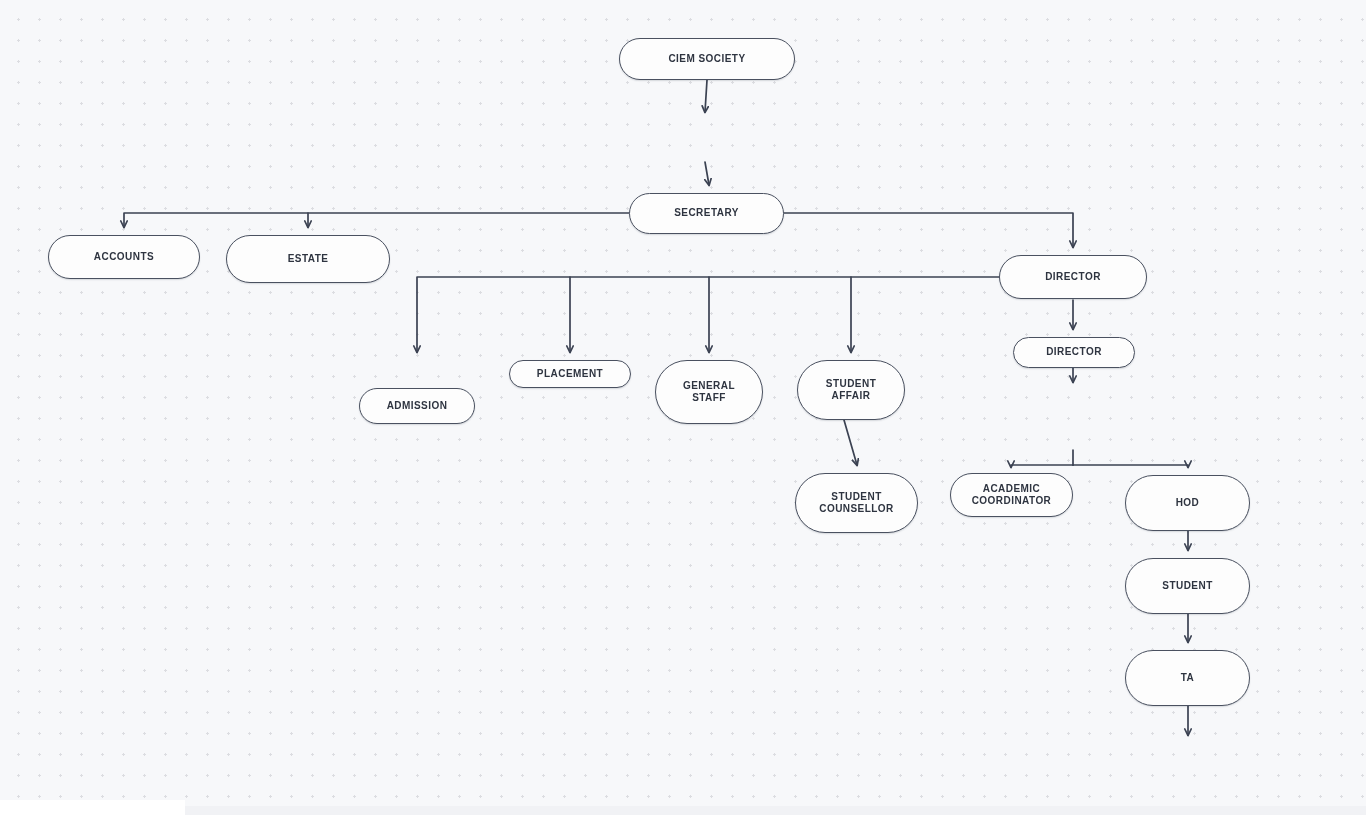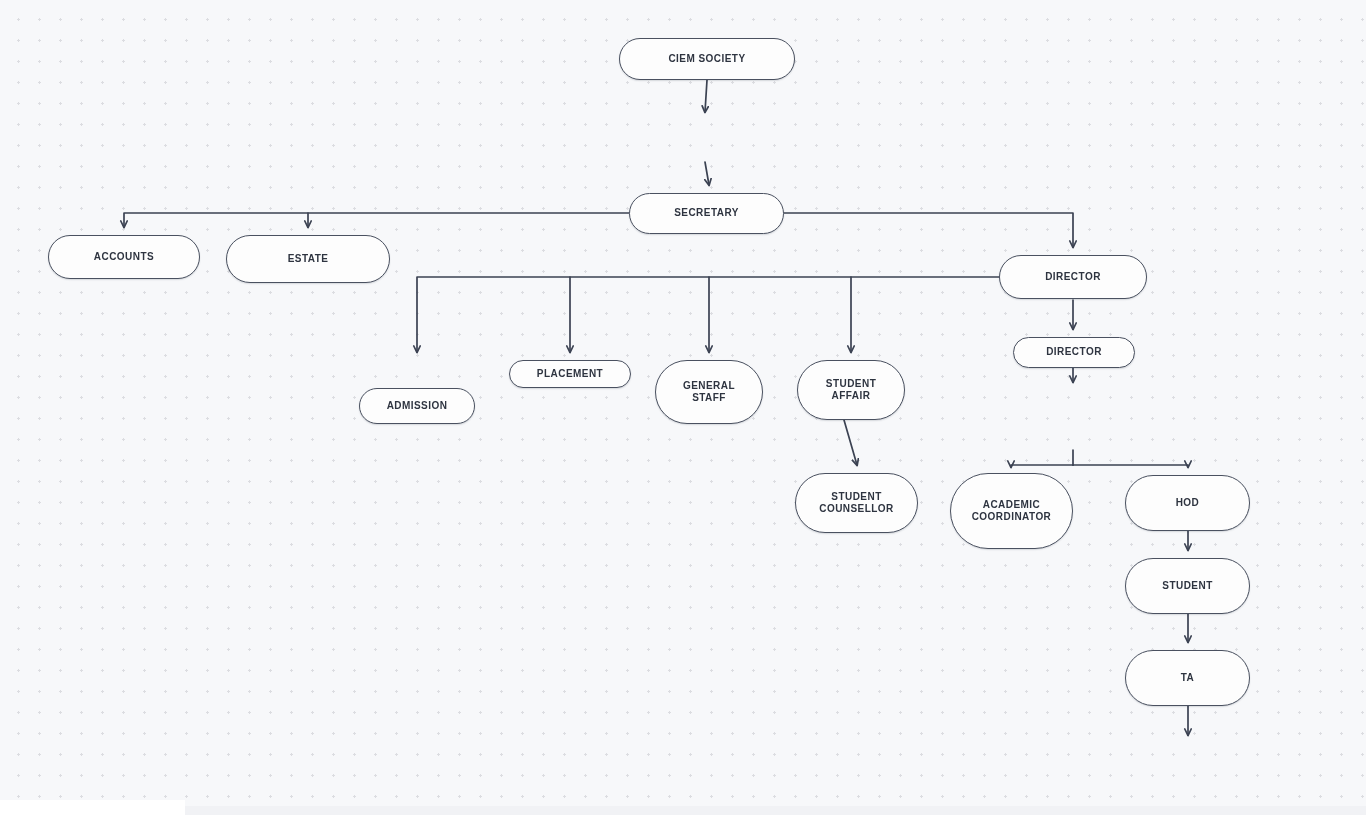--- a/index.html
+++ b/index.html
@@ -100,21 +100,21 @@
       <path d="M 1073,465 L 1188,465 L 1188,467" marker-end="url(#arrowhead)"></path>
 
       <path d="M 1188,531 L 1188,550" marker-end="url(#arrowhead)"></path>
       <path d="M 1188,614 L 1188,642" marker-end="url(#arrowhead)"></path>
       <path d="M 1188,706 L 1188,735" marker-end="url(#arrowhead)"></path>
     </g>
   </svg>
     <div class="node" style="left: 1125px; top: 650px; width: 125px; height: 56px;">TA</div>
     <div class="node" style="left: 1125px; top: 558px; width: 125px; height: 56px;">STUDENT</div>
     <div class="node" style="left: 1125px; top: 475px; width: 125px; height: 56px;">HOD</div>
-    <div class="node" style="left: 950px; top: 473px; width: 123px; height: 76px;">ACADEMIC
+    <div class="node" style="left: 950px; top: 473px; width: 123px; height: 44px;">ACADEMIC
 COORDINATOR</div>
     <div class="node" style="left: 795px; top: 473px; width: 123px; height: 60px;">STUDENT
 COUNSELLOR</div>
     <div class="node" style="left: 797px; top: 360px; width: 108px; height: 60px;">STUDENT
 AFFAIR</div>
     <div class="node" style="left: 655px; top: 360px; width: 108px; height: 64px;">GENERAL
 STAFF</div>
     <div class="node" style="left: 509px; top: 360px; width: 122px; height: 28px;">PLACEMENT</div>
     <div class="node" style="left: 359px; top: 360px; width: 116px; height: 36px; margin-top: 28px;">ADMISSION</div>
     <div class="node" style="left: 1013px; top: 337px; width: 122px; height: 31px;">DIRECTOR</div>

